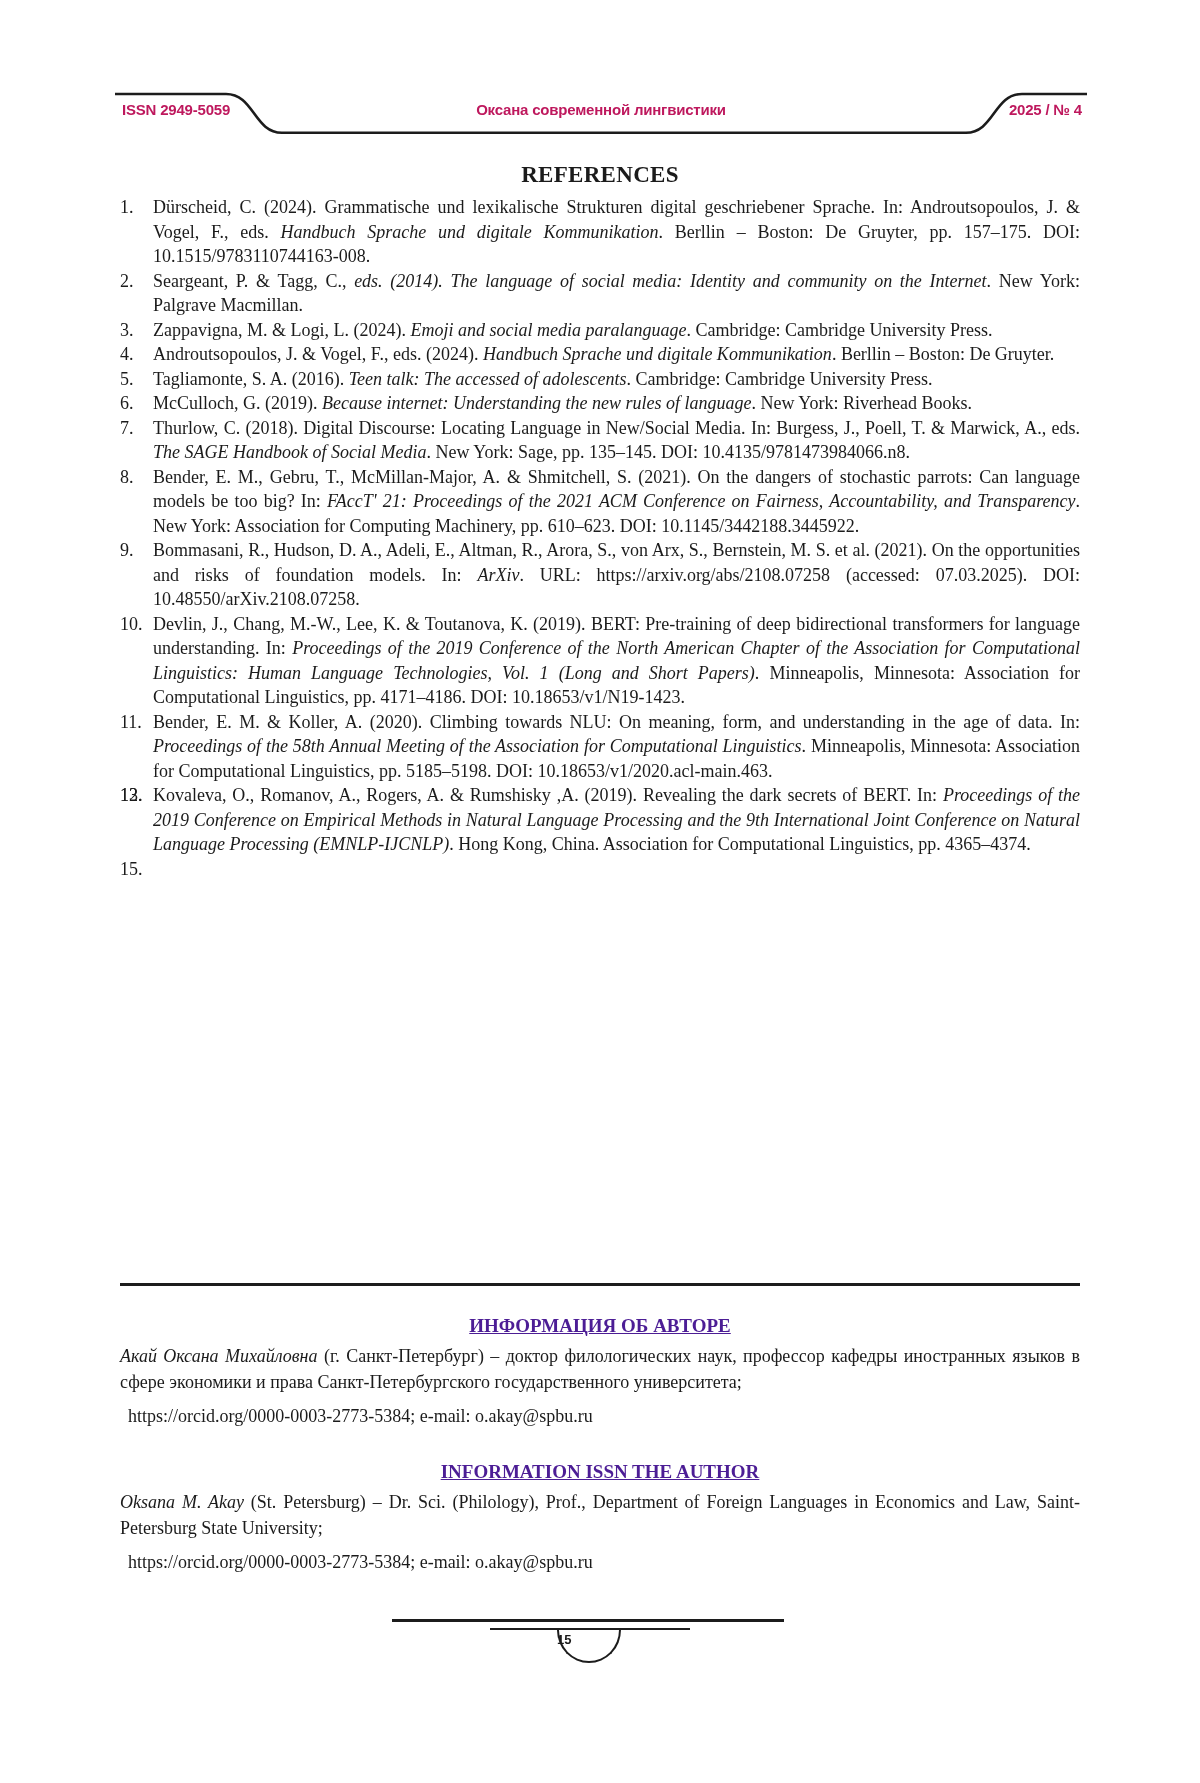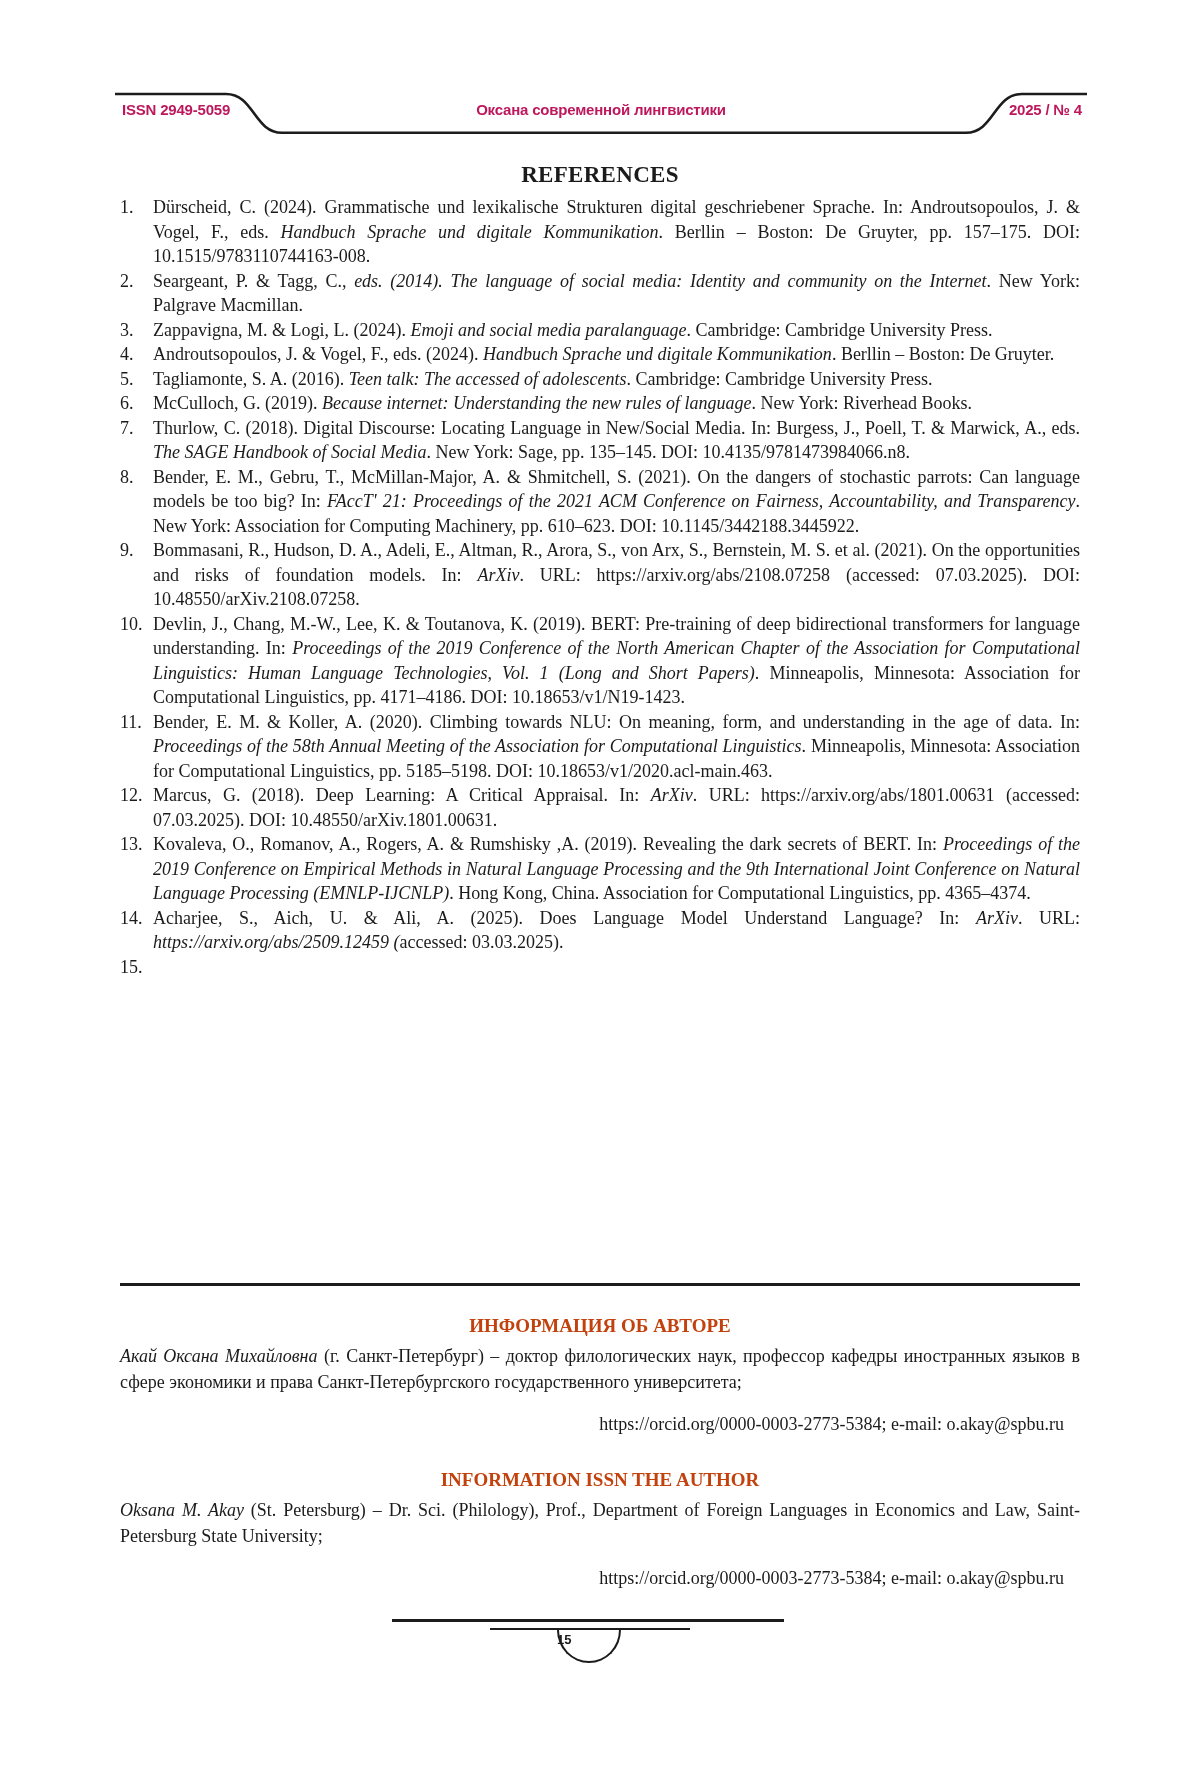--- a/index.html
+++ b/index.html
@@ -35,29 +35,29 @@
     padding-left:33px;
     font-size:18px;line-height:24.5px;
     text-align:justify;
   }
   li.ref .ref-num{position:absolute;left:0;top:0;width:30px;}
   
   .bottom-block{position:absolute;top:1283px;left:120px;width:960px;}
   .rule{height:2.6px;background:#1c1c1c;}
   .sec-title{
     margin:29px 0 0 0;text-align:center;
-    font-size:19px;font-weight:700;color:#c2410c;
+    font-size:19px;font-weight:700;color:#4c1d95;text-decoration:underline;
   }
   .sec-para{
     margin:6px 0 0 0;
     font-size:18px;line-height:26px;text-align:justify;
   }
   .contact{
-    margin:16px;
-    font-size:18px;line-height:26px;text-align:right;
+    margin:8px;
+    font-size:18px;line-height:26px;text-align:left;
   }
   .sec-title.en{margin-top:32px;}
   
   .foot-line-long{position:absolute;top:1619px;left:392px;width:392px;height:2.6px;background:#1c1c1c;}
   .foot-line-short{position:absolute;top:1628px;left:490px;width:200px;height:2.4px;background:#1c1c1c;}
   .foot-arc{
     position:absolute;top:1630px;left:557px;width:64px;height:33px;
     border:2.4px solid #1c1c1c;border-top:none;
     border-radius:0 0 50% 50% / 0 0 100% 100%;
     box-sizing:border-box;
@@ -135,32 +135,27 @@
       <span class="ref-text">Devlin, J., Chang, M.-W., Lee, K. &amp; Toutanova, K. (2019). BERT: Pre-training of deep bidirectional transformers for language understanding. In: <i>Proceedings of the 2019 Conference of the North American Chapter of the Association for Computational Linguistics: Human Language Technologies, Vol. 1 (Long and Short Papers)</i>. Minneapolis, Minnesota: Association for Computational Linguistics, pp. 4171–4186. DOI: 10.18653/v1/N19-1423.</span>
     </li>
 
     <li class="ref">
       <span class="ref-num">11.</span>
       <span class="ref-text">Bender, E. M. &amp; Koller, A. (2020). Climbing towards NLU: On meaning, form, and understanding in the age of data. In: <i>Proceedings of the 58th Annual Meeting of the Association for Computational Linguistics</i>. Minneapolis, Minnesota: Association for Computational Linguistics, pp. 5185–5198. DOI: 10.18653/v1/2020.acl-main.463.</span>
     </li>
 
     <li class="ref">
       <span class="ref-num">12.</span>
-      <span class="ref-text">Marcus, G. (2018). Deep Learning: A Critical Appraisal. In: <i>ArXiv</i>. URL: https://arxiv.org/abs/1801.00631 (accessed: 07.03.2025). DOI: 10.48550/arXiv.1801.00631.</span>
     </li>
 
     <li class="ref">
       <span class="ref-num">13.</span>
       <span class="ref-text">Kovaleva, O., Romanov, A., Rogers, A. &amp; Rumshisky ,A. (2019). Revealing the dark secrets of BERT. In: <i>Proceedings of the 2019 Conference on Empirical Methods in Natural Language Processing and the 9th International Joint Conference on Natural Language Processing (EMNLP-IJCNLP)</i>. Hong Kong, China. Association for Computational Linguistics, pp. 4365–4374.</span>
     </li>
 
-    <li class="ref">
-      <span class="ref-num">14.</span>
-      <span class="ref-text">Acharjee, S., Aich, U. &amp; Ali, A. (2025). Does Language Model Understand Language? In: <i>ArXiv</i>. URL: <i>https://arxiv.org/abs/2509.12459 (</i>accessed: 03.03.2025).</span>
-    </li>
 
     <li class="ref">
       <span class="ref-num">15.</span>
     </li>
   </ol>
   </div>
 
   <div class="bottom-block">
     <div class="rule"></div>
 

